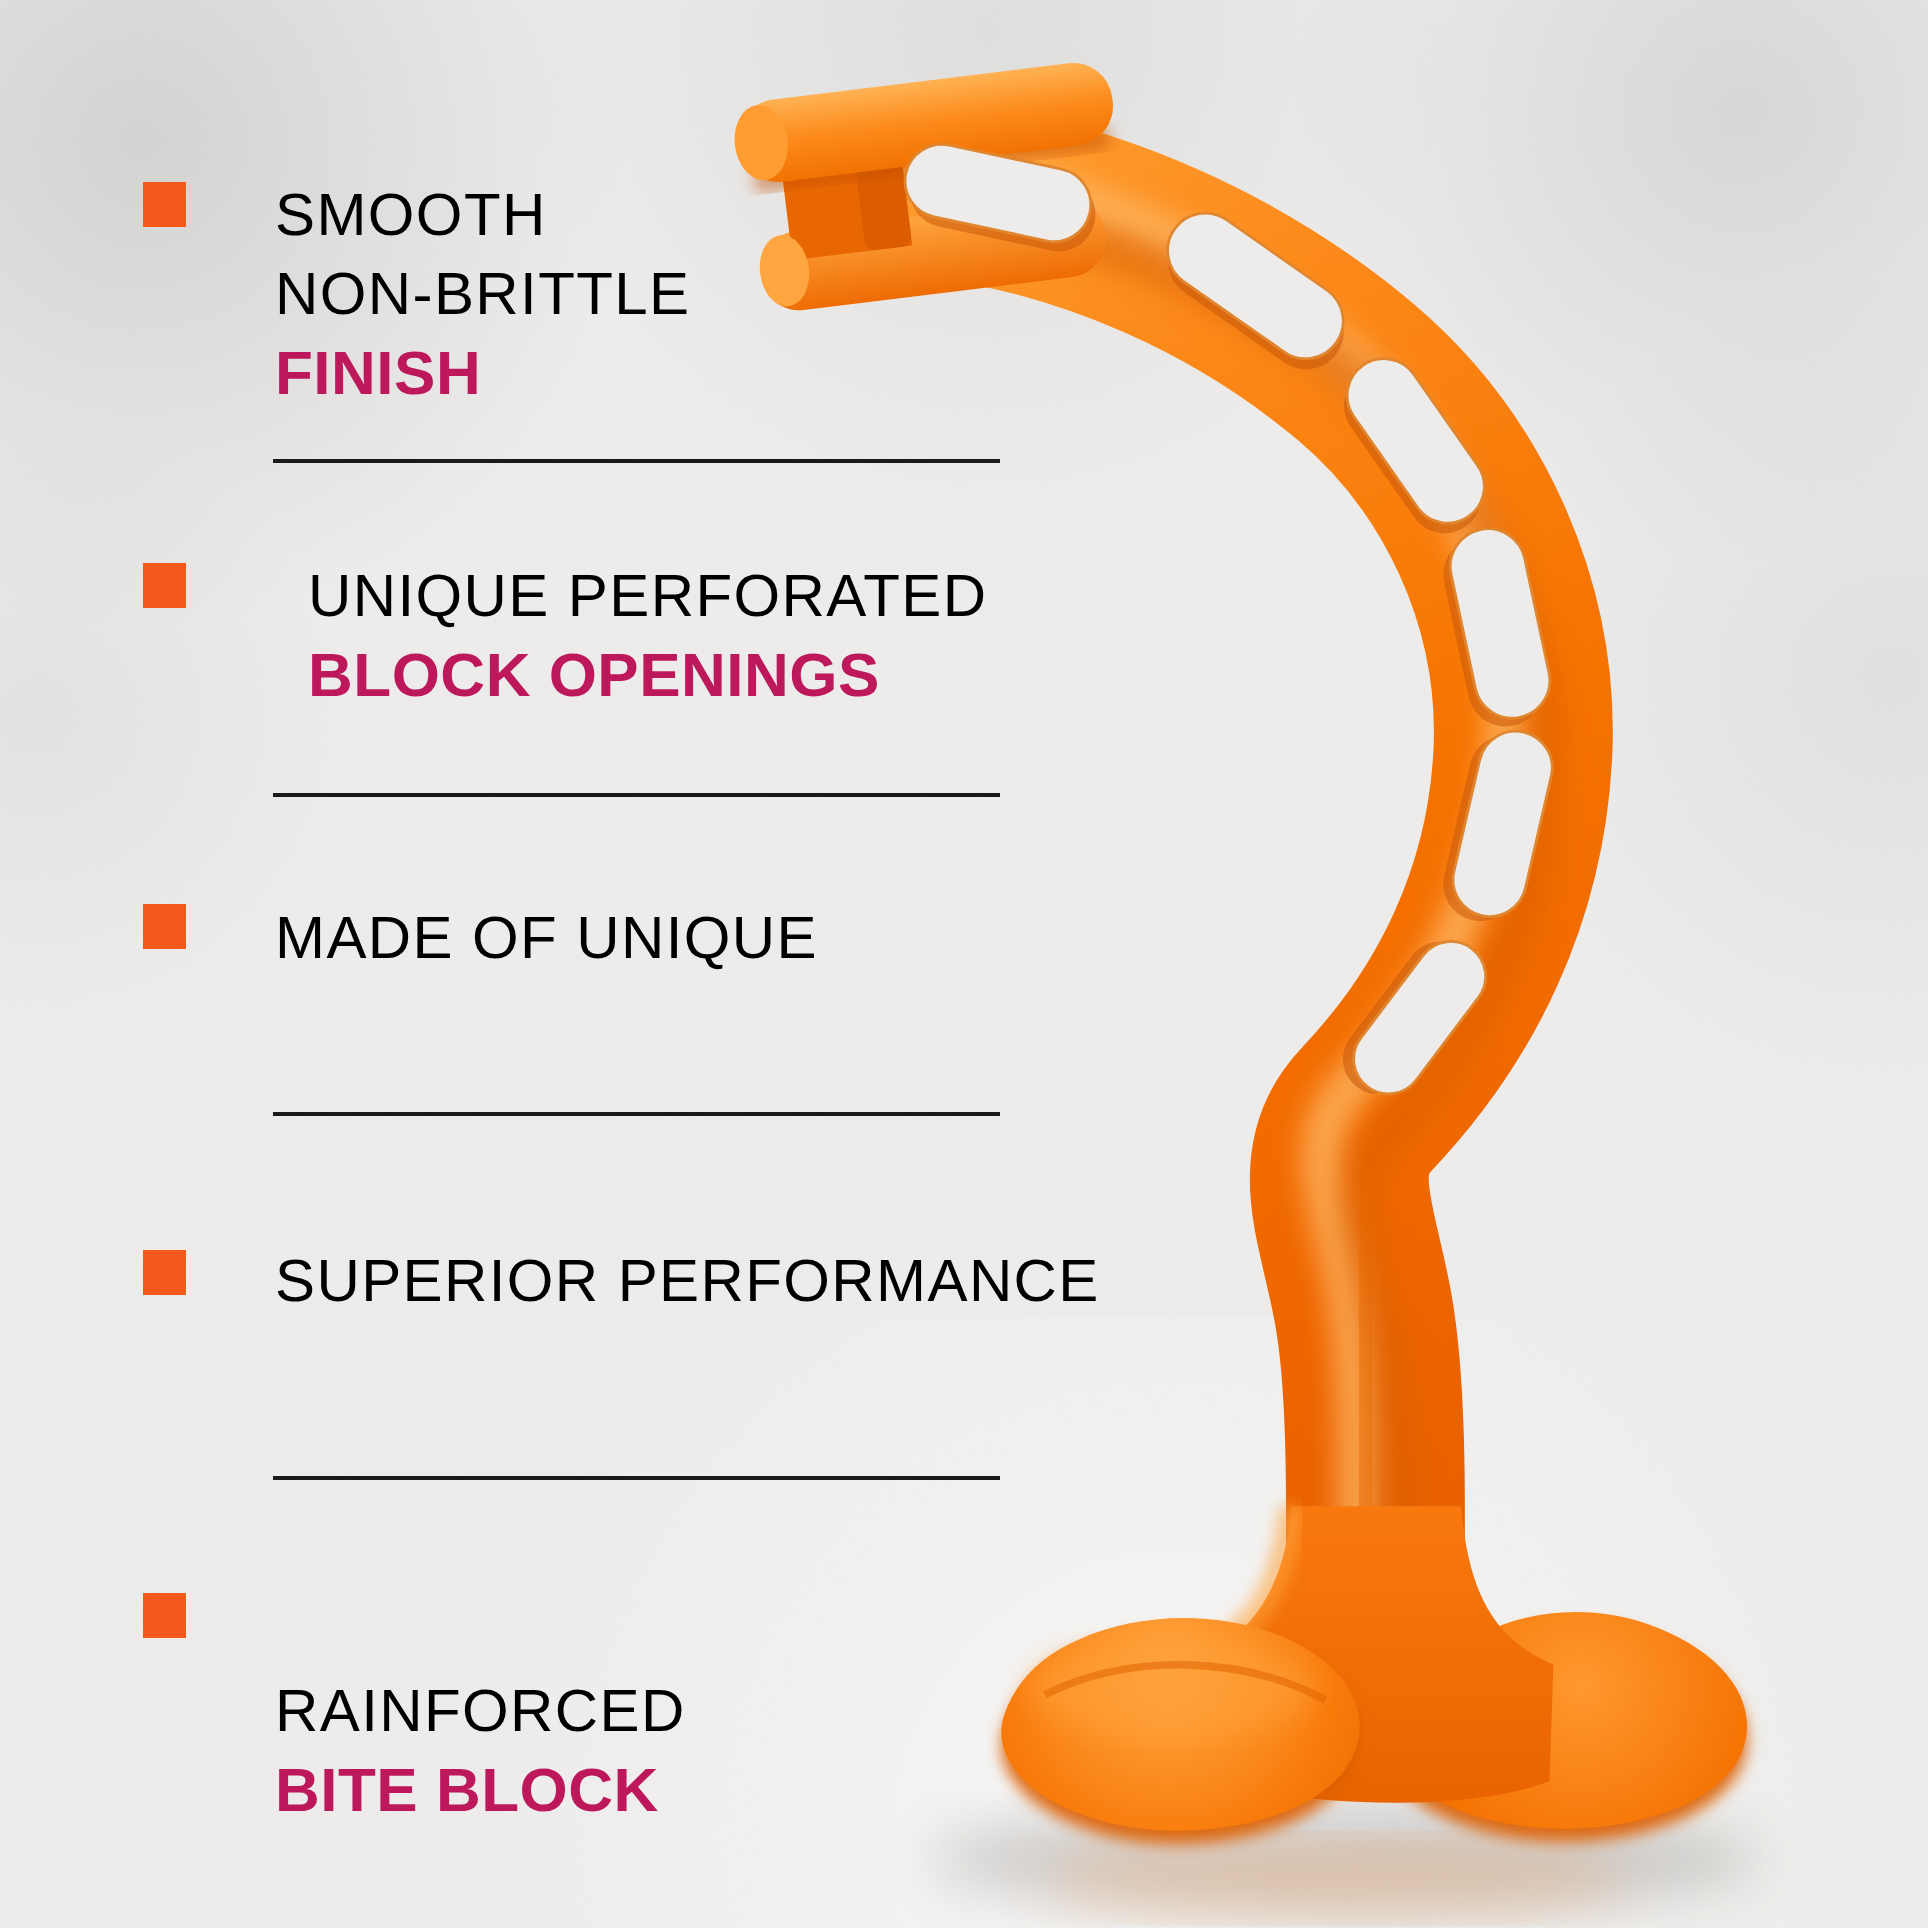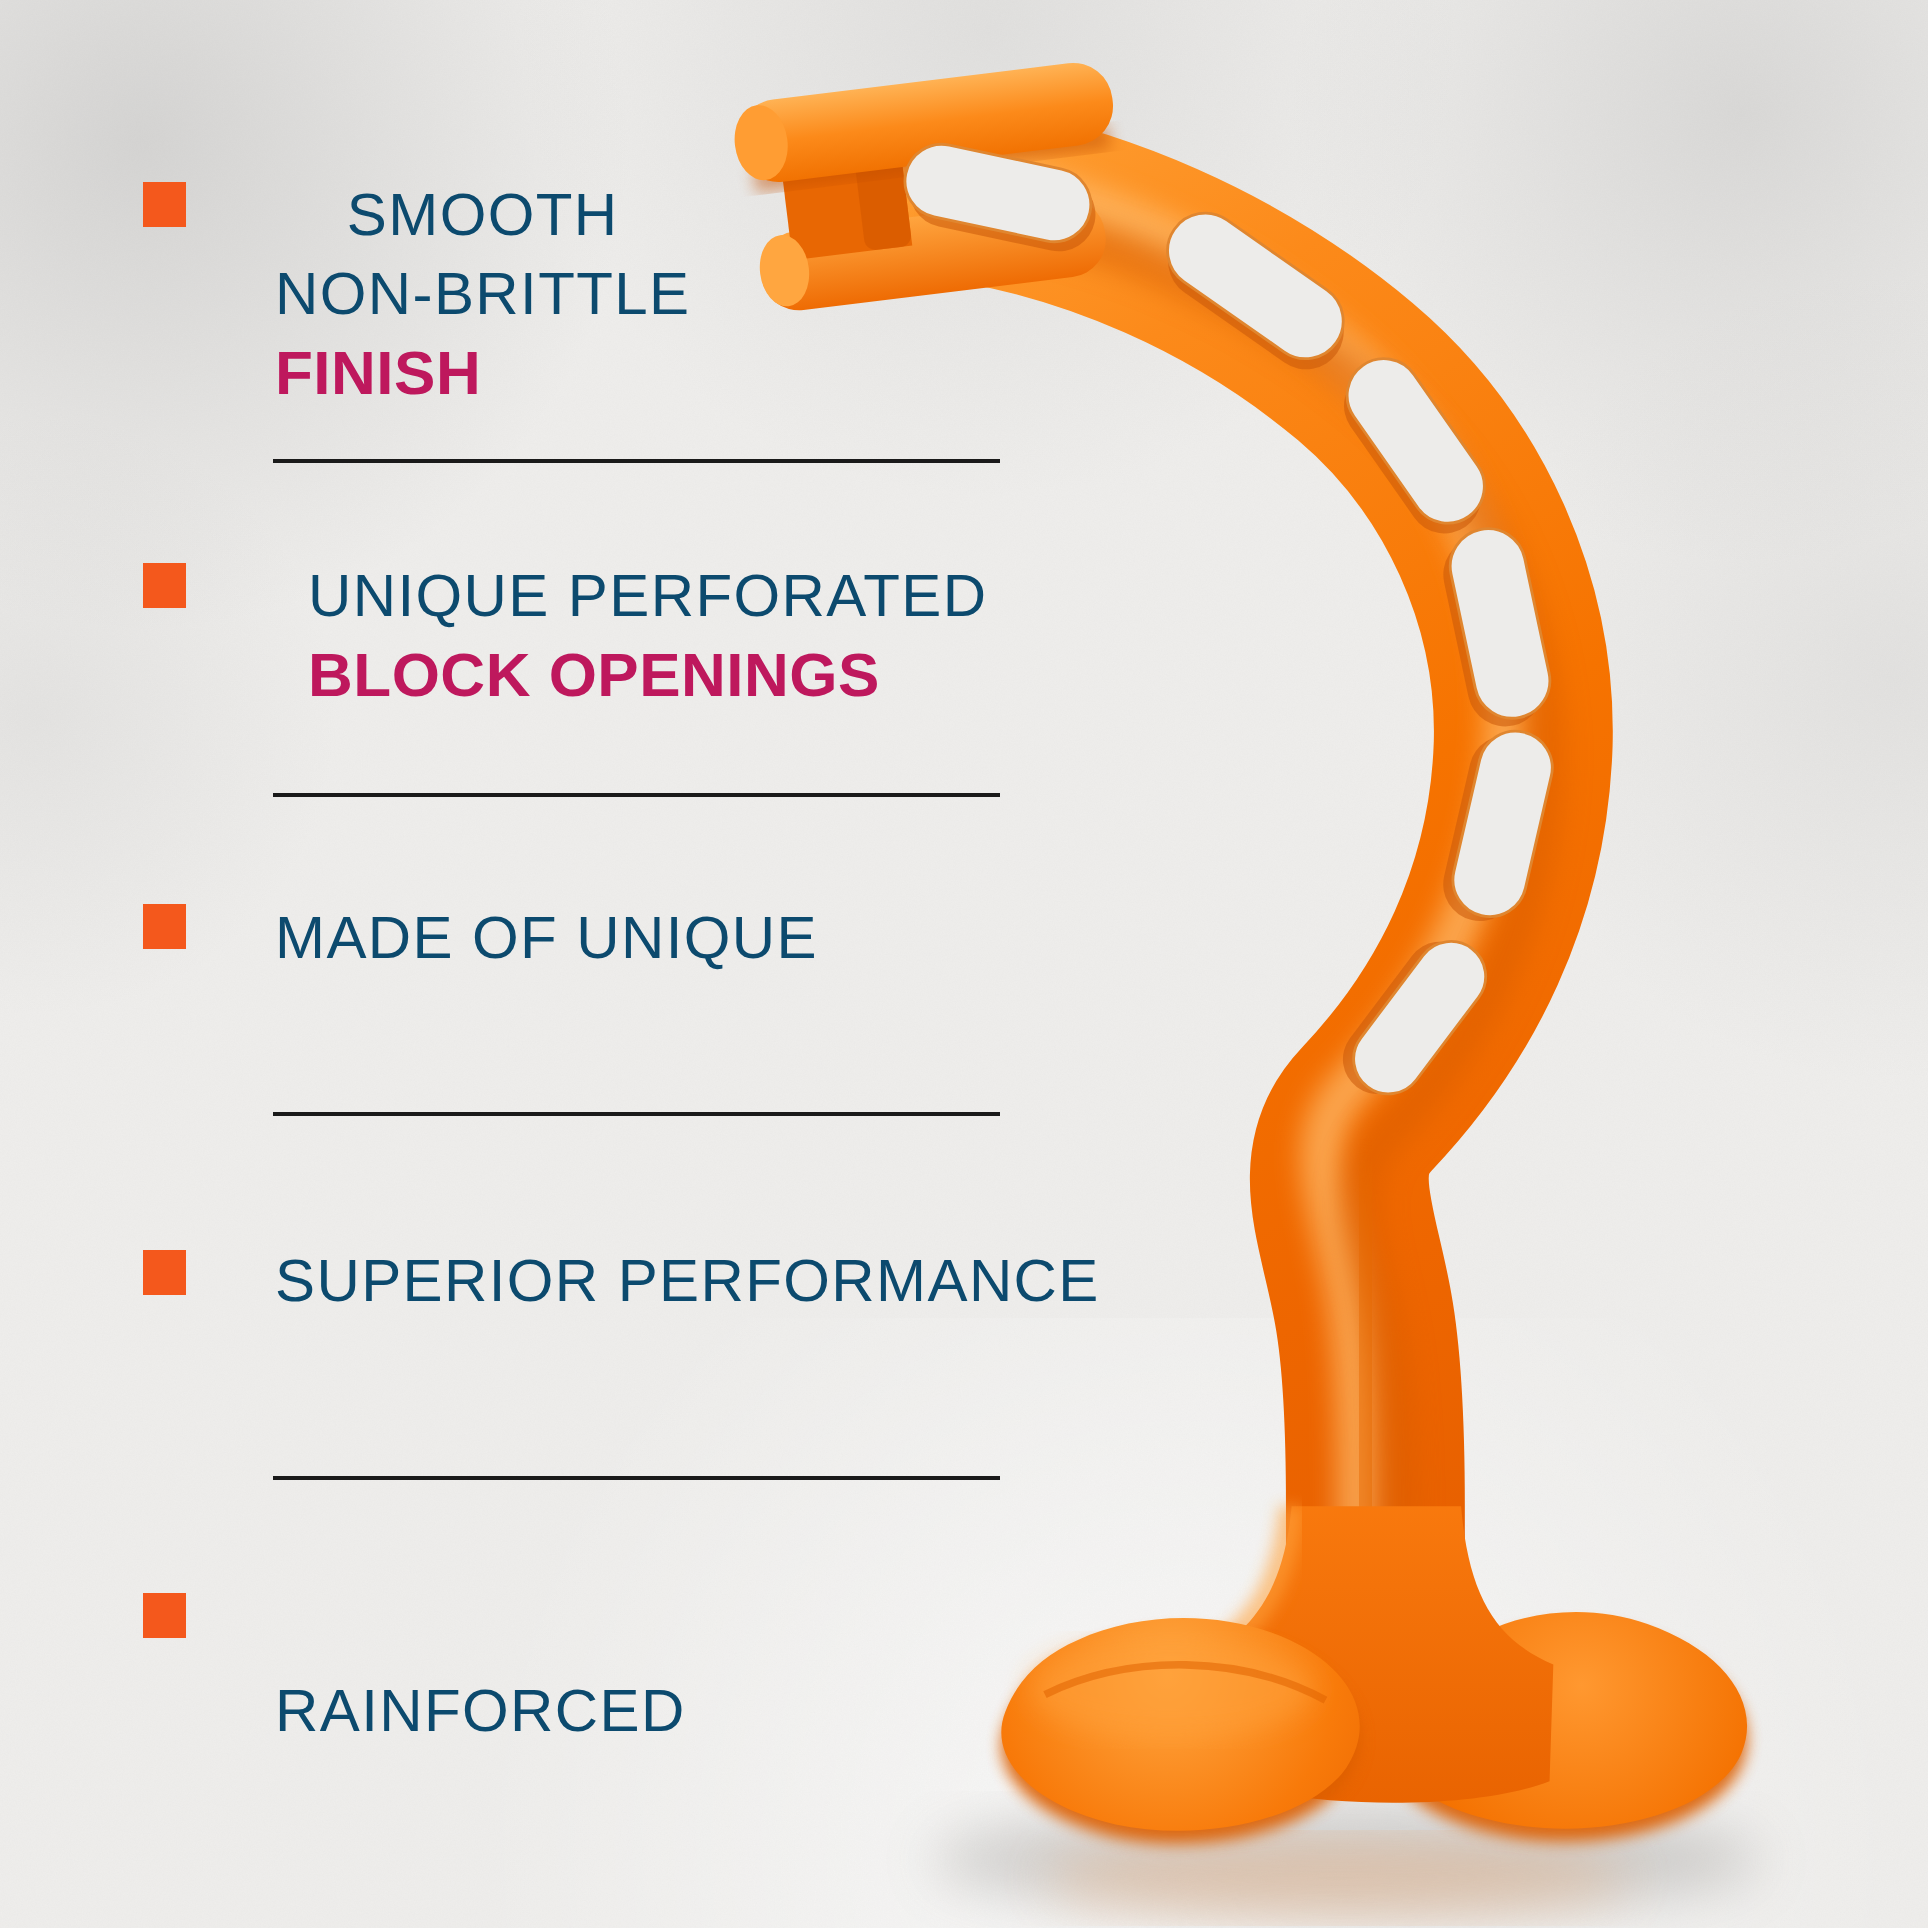--- a/index.html
+++ b/index.html
@@ -11,22 +11,22 @@
     font-family:"Liberation Sans", sans-serif;
   }
   .bg-svg, .device-svg{
     position:absolute;left:0;top:0;width:1928px;height:1928px;
   }
   .feature{
     position:absolute;left:275px;
     display:flex;flex-direction:column;
   }
   .ln-r{
-    font-size:60px;font-weight:400;color:#0c4a6e;
-    letter-spacing:1.4px;line-height:79px;white-space:nowrap;text-align:center;
+    font-size:60px;font-weight:400;color:#000000;
+    letter-spacing:1.4px;line-height:79px;white-space:nowrap;
   }
   .ln-b{
     font-size:62px;font-weight:700;color:#be185d;
     letter-spacing:0.5px;line-height:79px;white-space:nowrap;
   }
   .bullet{
     position:absolute;left:143px;width:43px;height:45px;
     background:#F4581C;
   }
   .divider{
@@ -260,16 +260,17 @@
   <div class="bullet" id="b4"></div>
   <div class="feature" id="f4">
     <span class="ln-r">SUPERIOR PERFORMANCE</span>
   </div>
 
   <div class="divider" id="d4"></div>
 
   <div class="bullet" id="b5"></div>
   <div class="feature" id="f5">
     <span class="ln-r">RAINFORCED</span>
+    <span class="ln-b">BITE BLOCK</span>
   </div>
 
 </div>
 
 
 </body></html>

